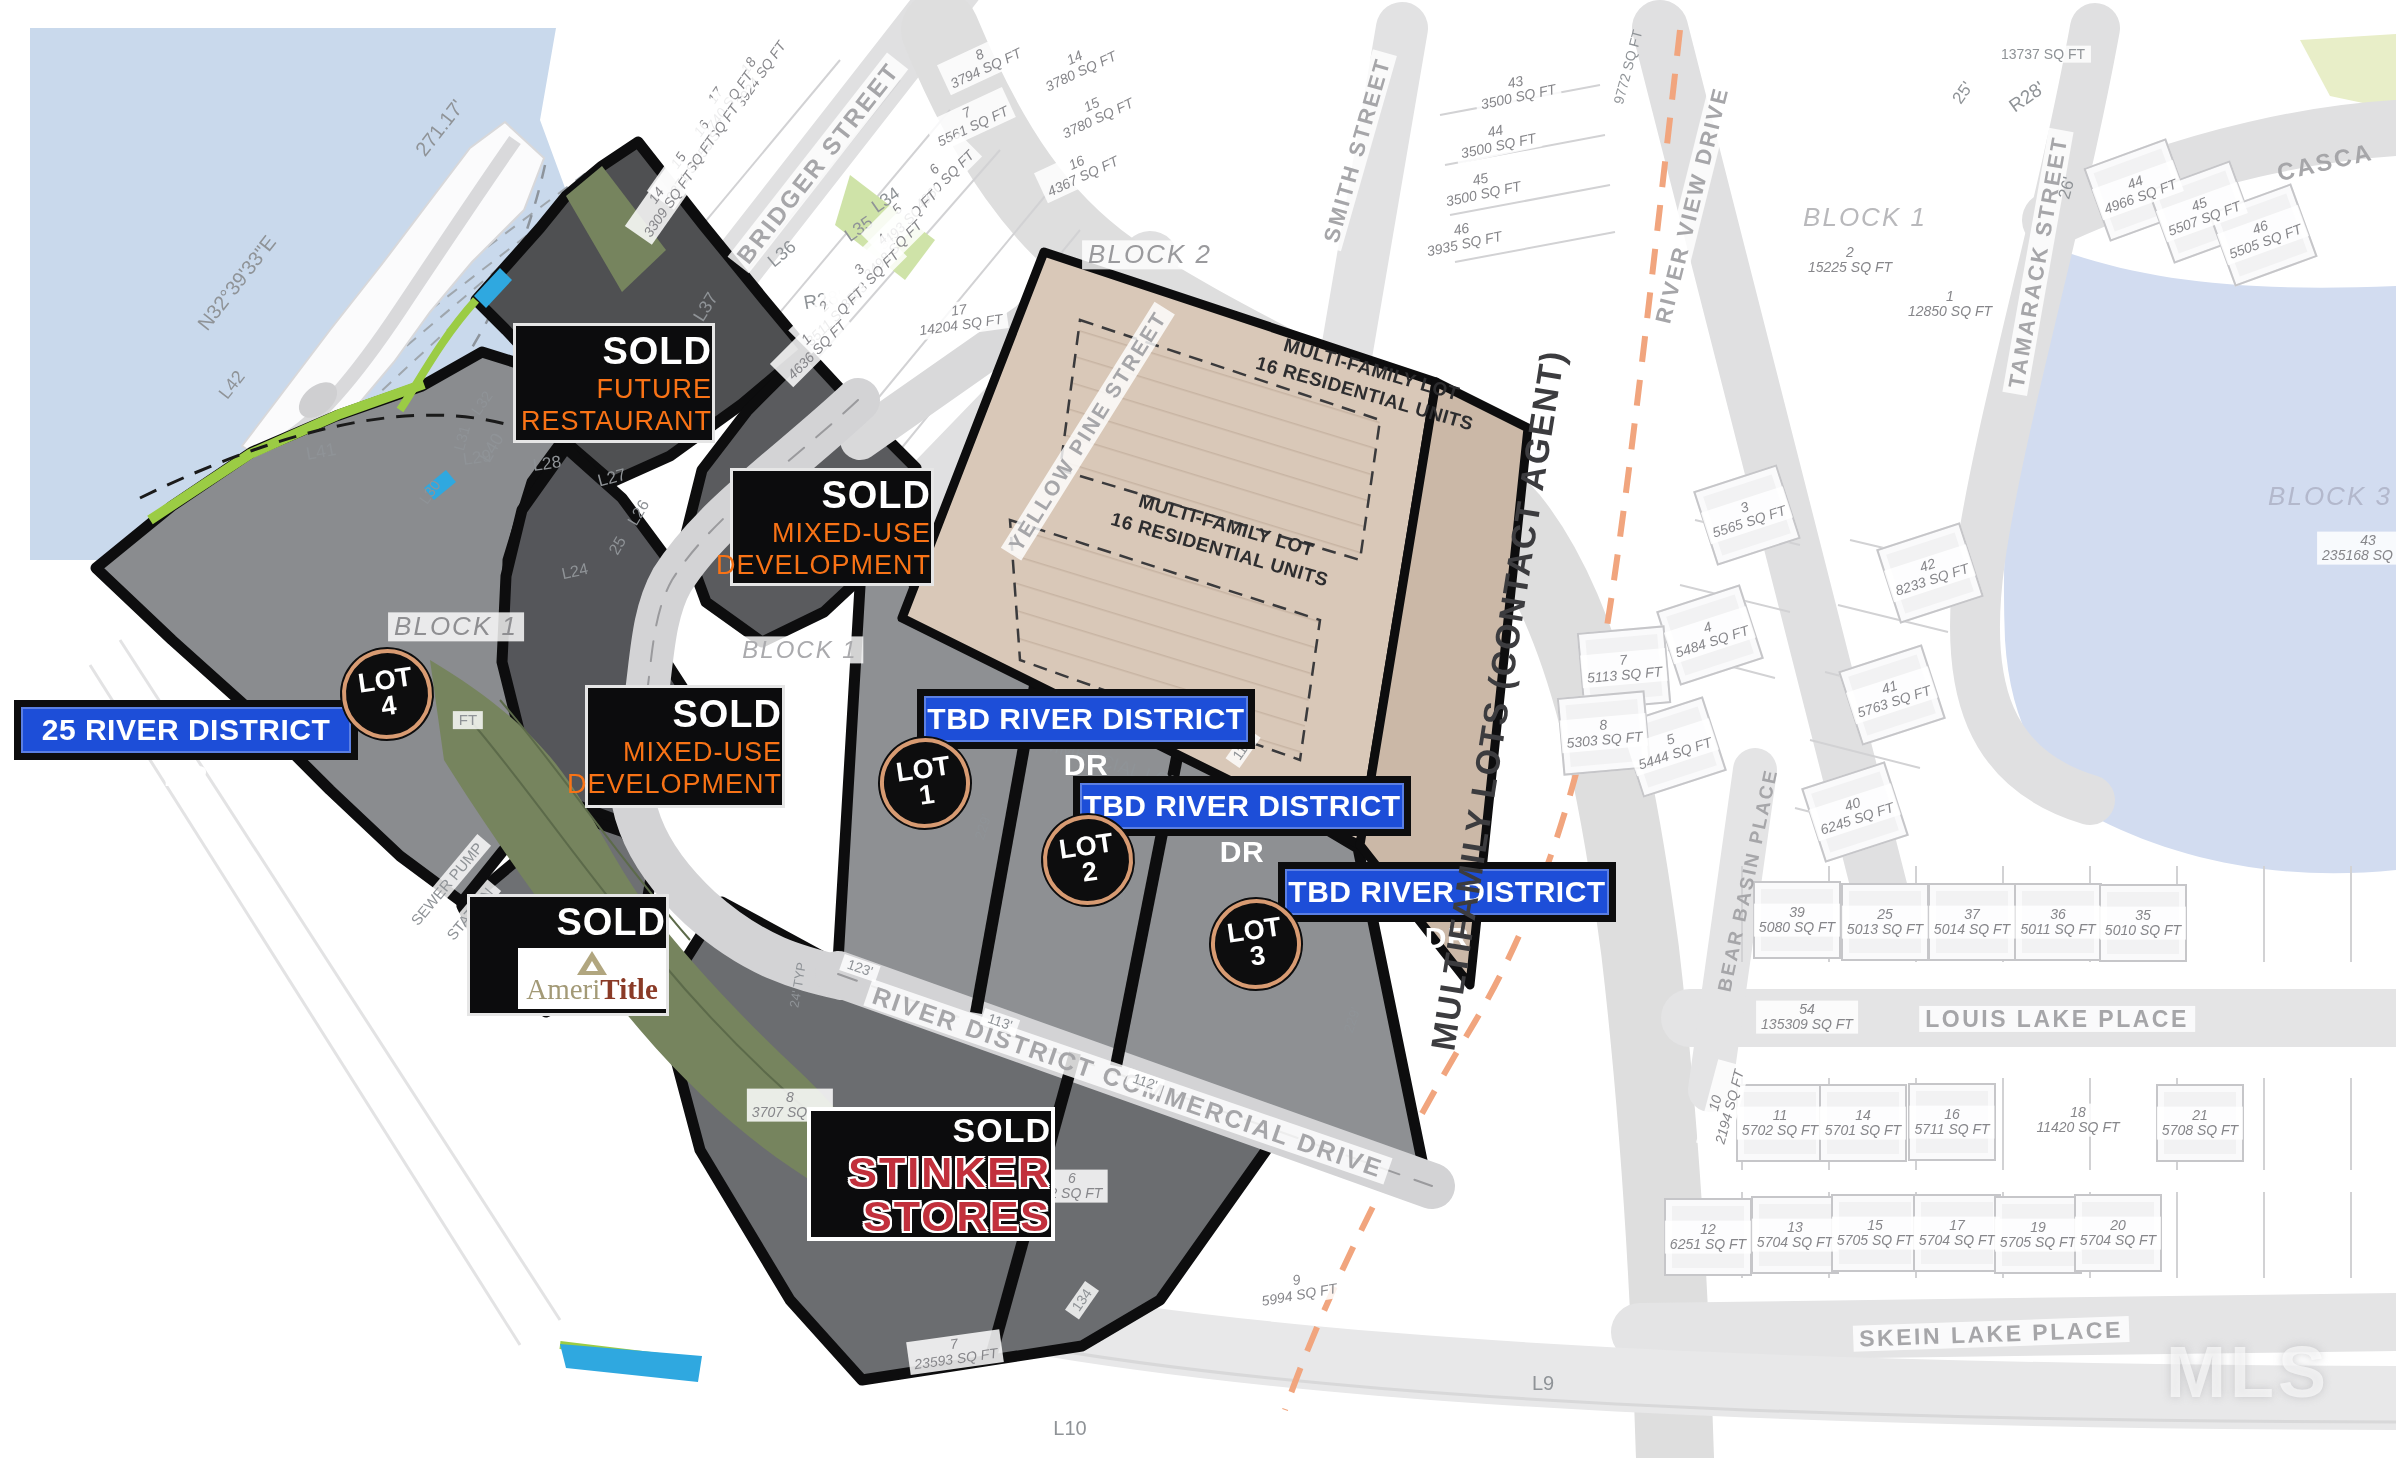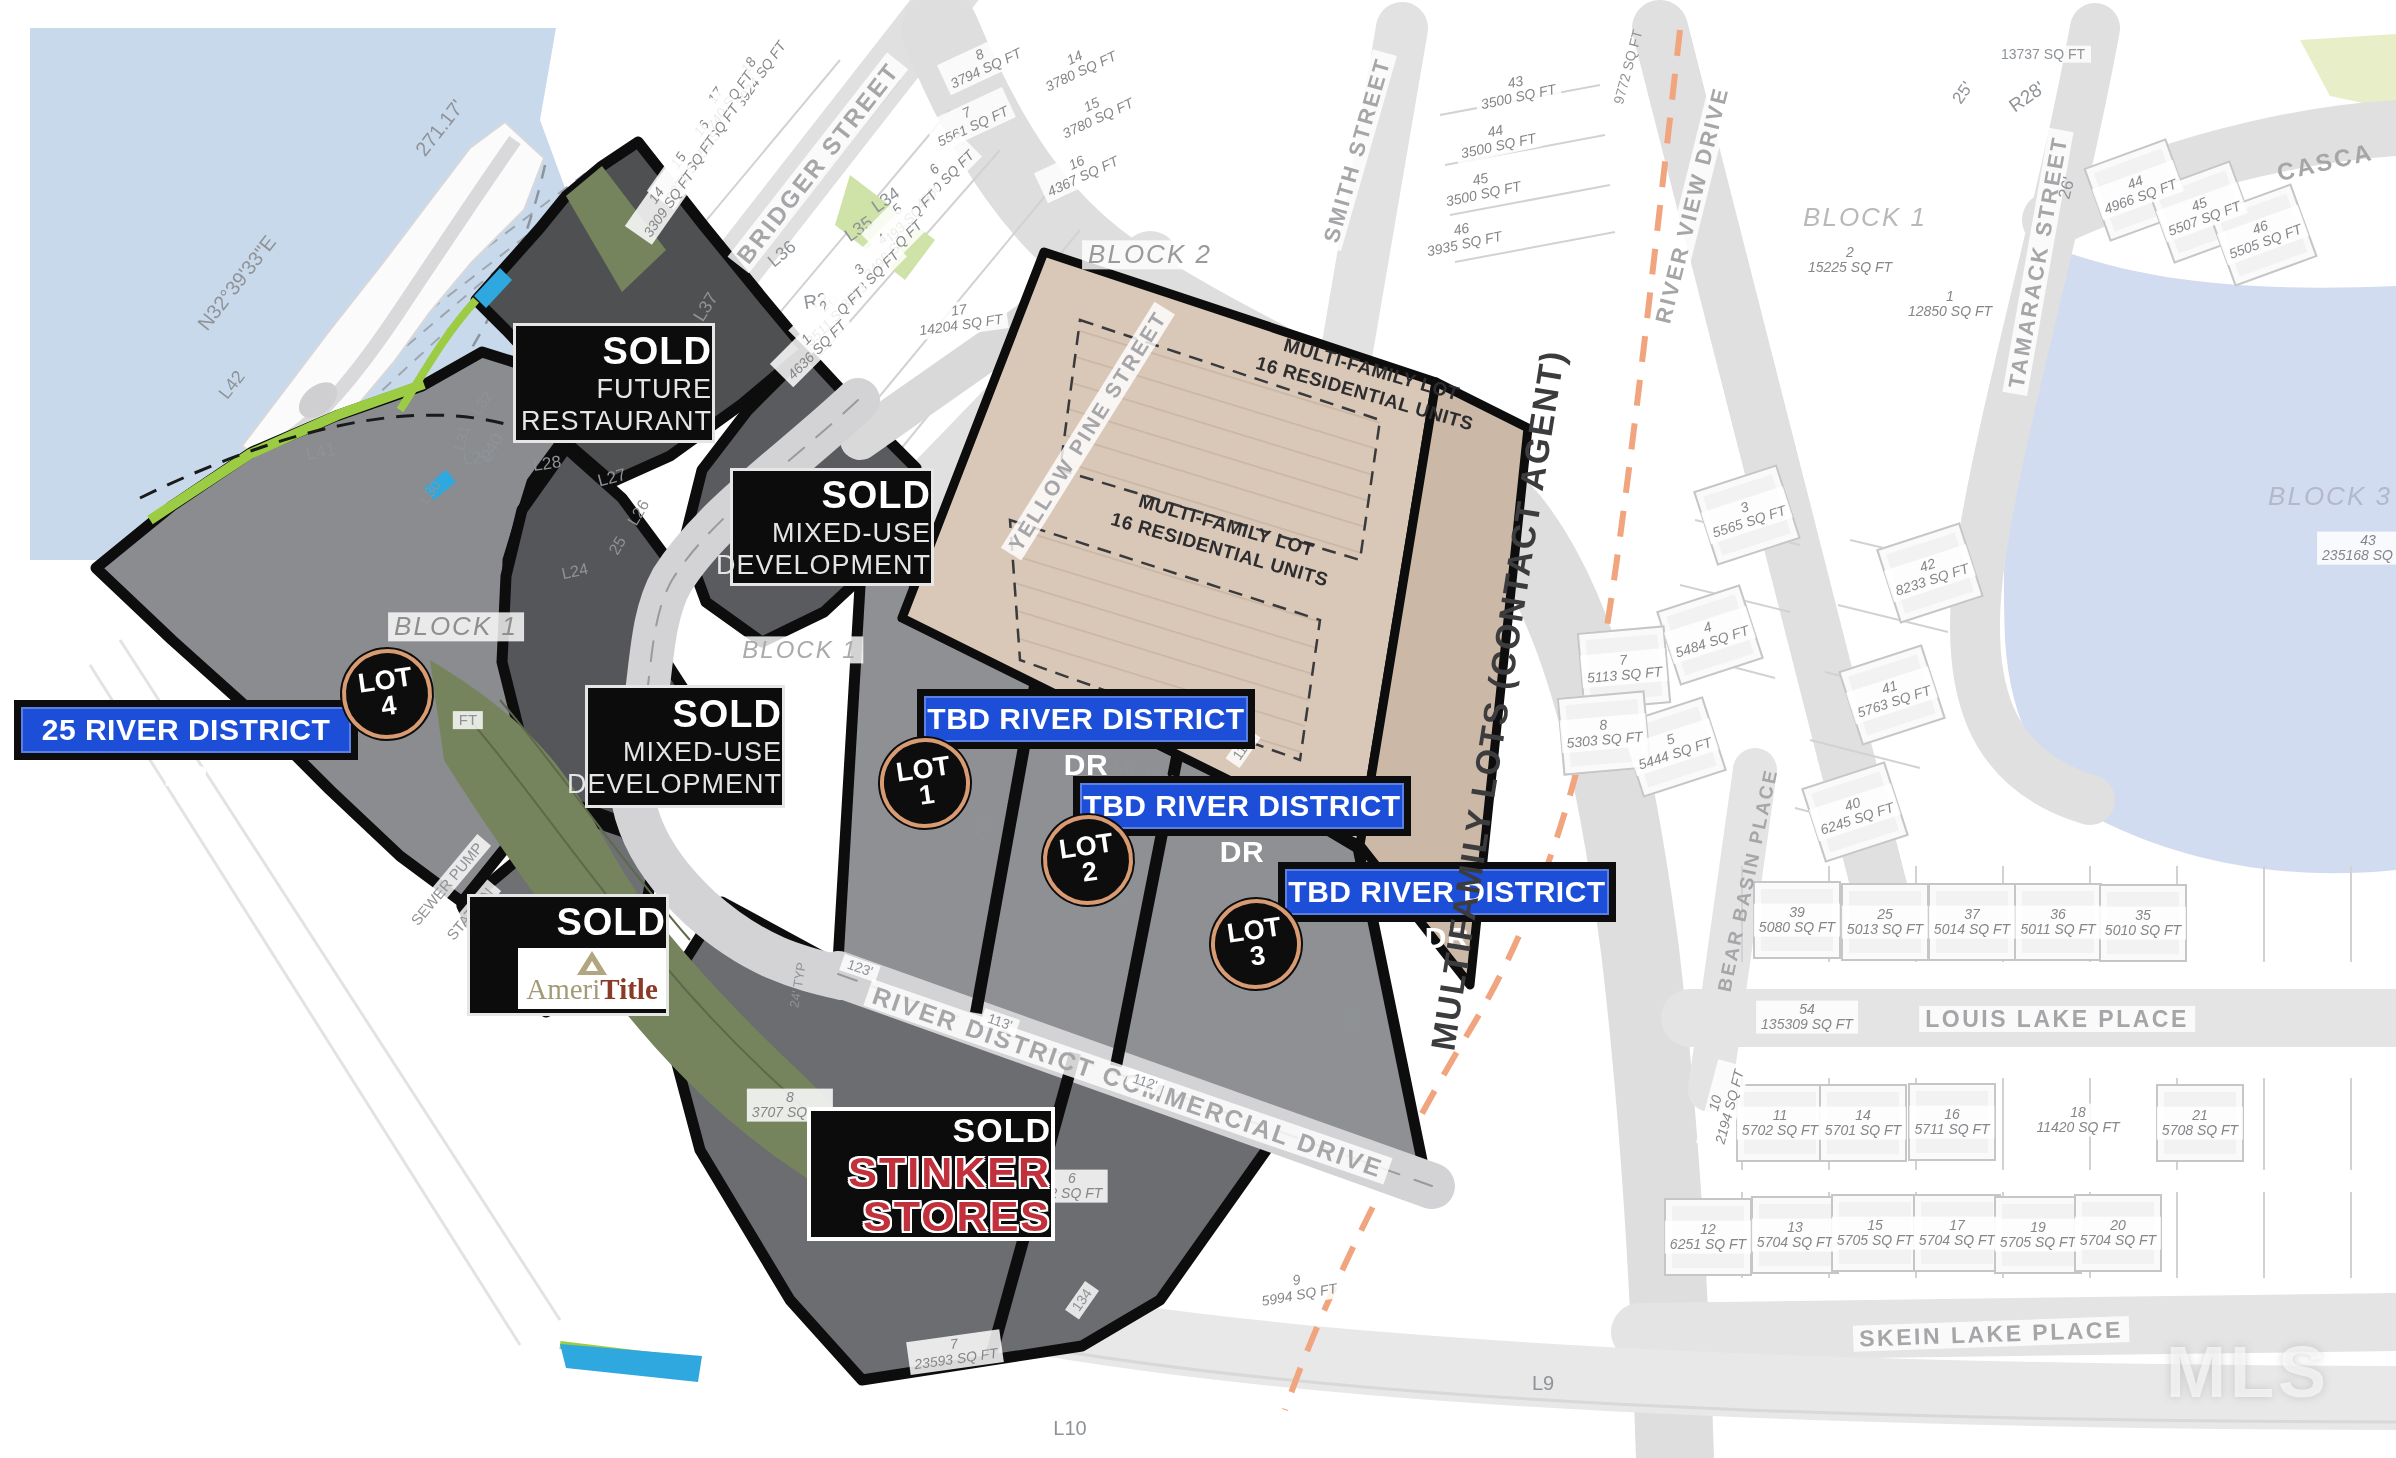--- a/index.html
+++ b/index.html
@@ -19,21 +19,21 @@
   .survey{color:#8f9397;}
   .lot-lbl{text-align:center;font-style:italic;color:#86868a;background:rgba(255,255,255,.85);
            padding:1px 5px;line-height:1.1;}
   .lot-lbl .n{display:block;}
   .house{position:absolute;width:84px;height:74px;border:2px solid #c6c6c9;background:#f2f2f3;
          transform:translate(-50%,-50%) rotate(var(--r,0deg));box-shadow:inset 0 0 0 6px #fafafb;}
 
   .soldbox{position:absolute;background:#0c0c0d;border:3px solid #e6e6e6;color:#fff;
            display:flex;flex-direction:column;justify-content:center;align-items:flex-end;gap:1px;}
   .soldbox .tag{font-weight:bold;font-size:38px;letter-spacing:1px;}
-  .soldbox .ln{font-size:27px;color:#e5e5e5;letter-spacing:1px;}
+  .soldbox .ln{font-size:27px;color:#f97316;letter-spacing:1px;}
 
   .ameri .brand{background:#fff;width:132px;padding:3px 8px 5px 8px;margin-top:3px;text-align:center;}
   .tri{width:0;height:0;margin:0 auto;border-left:15px solid transparent;border-right:15px solid transparent;
        border-bottom:24px solid #b1a67f;position:relative;}
   .tri:after{content:"";position:absolute;left:-6px;top:10px;width:0;height:0;
        border-left:6px solid transparent;border-right:6px solid transparent;border-bottom:10px solid #fff;}
   .brandtxt{font-family:"Liberation Serif",serif;font-size:29px;line-height:1;}
   .brandtxt .a{color:#a39a77;}
   .brandtxt .t{color:#8a3a26;font-weight:bold;}
 

